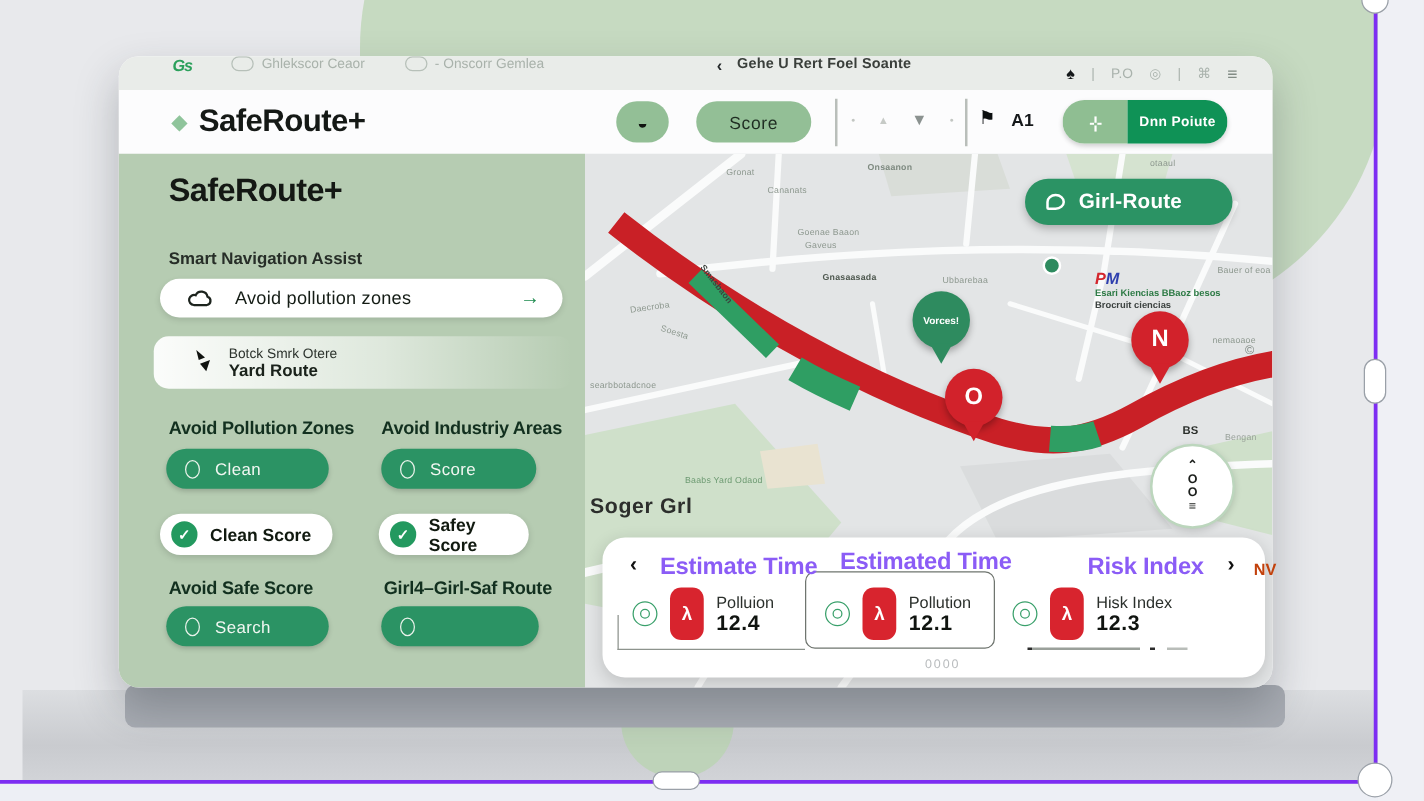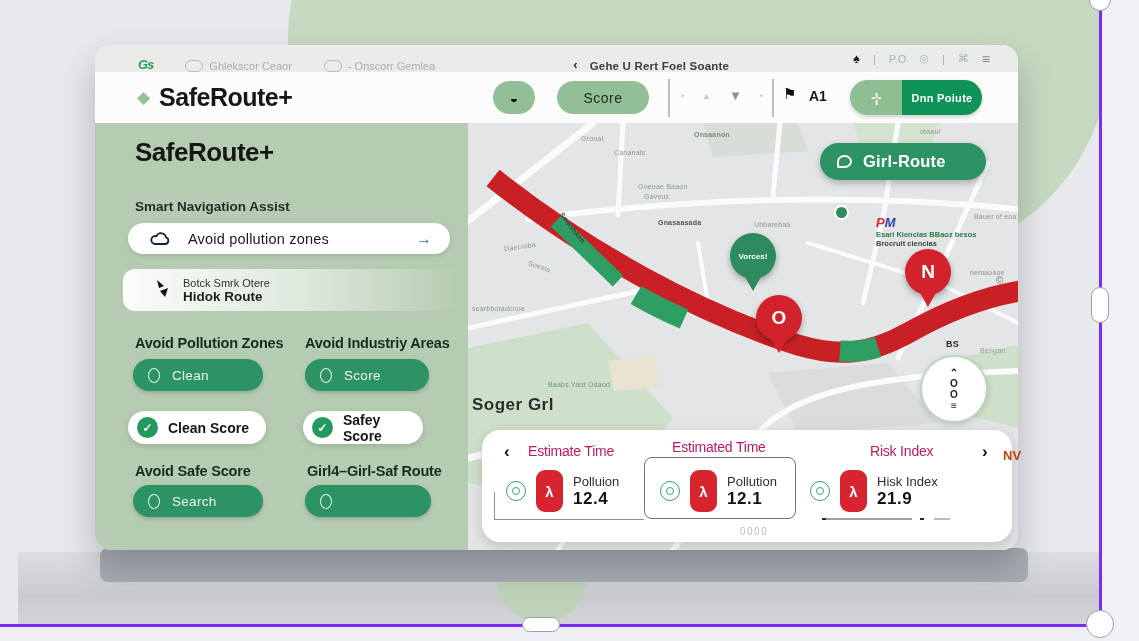--- a/index.html
+++ b/index.html
@@ -28,21 +28,21 @@
   .h-mid    { left:1091px; top:287px; width:18px; height:36px; border-radius:9px; }
   .h-bottom { left:522px; top:617px; width:38px; height:15px; border-radius:8px; }
   .h-corner { left:1086px; top:610px; width:28px; height:28px; border-radius:50%; }
 
   
   .gray-bar { left:100px; top:548px; width:928px; height:34px; background:#a8acb3; border-radius:8px; z-index:4; }
   .window { left:95px; top:45px; width:923px; height:505px; border-radius:16px; overflow:hidden;
     background:#fbfbfc; box-shadow:0 16px 34px rgba(40,45,55,.28); z-index:10; }
 
   
-  .topbar { left:0; top:0; width:923px; height:27px; background:#e9ece9; display:flex; align-items:flex-end; }
+  .topbar { left:0; top:0; width:923px; height:27px; background:#e9ece9; display:flex; align-items:flex-start; }
   .tb-logo { margin-left:43px; font-weight:bold; font-style:italic; font-size:13px; color:#2ba05b; letter-spacing:-1px; }
   .tb-tab { display:flex; align-items:center; gap:6px; margin-left:32px; color:#a9b2ab; font-size:11px; }
   .tb-tab-ic { width:18px; height:12px; border:1.5px solid #b7c0b9; border-radius:7px; }
   .tb-back { margin-left:138px; font-weight:bold; color:#24282а; color:#24282a; font-size:13px; }
   .tb-addr { margin-left:12px; font-size:11.5px; font-weight:bold; color:#3a3f3b; letter-spacing:.2px; }
   .tb-right { position:absolute; right:28px; top:0; height:27px; display:flex; align-items:center; gap:13px; }
   .tb-i { font-size:11px; color:#a9b2ac; }
   .tb-bell { color:#15181a; font-size:13px; }
   .tb-menu { color:#828c85; font-size:14px; font-weight:bold; }
 
@@ -160,21 +160,21 @@
     align-items:center; justify-content:center; gap:0; box-shadow:0 2px 6px rgba(0,0,0,.15); }
   .zoomctl span { font-size:10px; line-height:11px; font-weight:bold; color:#1c1f1c; }
   .map-wm { position:absolute; left:4px; top:272px; font-size:17px; font-weight:800; color:#2c2e2c;
     letter-spacing:.5px; z-index:3; }
 
   
   .panel { position:absolute; left:14px; top:307px; width:530px; height:112px; background:#fff;
     border-radius:18px; z-index:8; box-shadow:0 4px 14px rgba(0,0,0,.16); }
   .pn-chev { position:absolute; top:12px; font-size:17px; font-weight:800; color:#111; }
   .pn-prev { left:22px; } .pn-next { left:500px; }
-  .pn-title { position:absolute; top:13px; font-size:14px; font-weight:400; color:#be185d; letter-spacing:-.2px; }
+  .pn-title { position:absolute; top:13px; font-size:19px; font-weight:700; color:#8b5cf6; letter-spacing:-.2px; }
   .t-1 { left:46px; } .t-2 { left:190px; top:9px; } .t-3 { left:388px; }
   .mid-box { position:absolute; left:162px; top:27px; width:152px; height:62px;
     border:1.2px solid #6f756f; border-radius:8px; }
   .l-line { position:absolute; left:12px; top:62px; width:150px; height:28px;
     border-left:1px solid #8d938d; border-bottom:1px solid #8d938d; }
   .r-line { position:absolute; left:340px; top:88px; width:128px; height:2px;
     background:linear-gradient(90deg,#2c2c2c 0 4px,#9aa09a 4px 90px,transparent 90px 98px,#2c2c2c 98px 102px,transparent 102px 112px,#b9bdb9 112px); }
   .pn-row { position:absolute; top:40px; display:flex; align-items:center; }
   .r-1 { left:24px; } .r-2 { left:178px; } .r-3 { left:328px; }
   .pn-eco { width:20px; height:20px; border-radius:50%; border:1.7px solid #3aa06b; position:relative; }
@@ -262,21 +262,21 @@
       <span class="sb-search-arrow">→</span>
     </div>
 
     <div class="sb-route">
       <svg class="sb-route-ic" width="24" height="26" viewBox="0 0 24 26">
         <path d="M6,3 L13,9 L8,11 Z" fill="#101310"></path>
         <path d="M9,14 L17,11 L14,20 Z" fill="#101310"></path>
       </svg>
       <span class="sb-route-tx">
         <span class="sb-route-l1">Botck Smrk Otere</span>
-        <span class="sb-route-l2">Hidok Route</span>
+        <span class="sb-route-l2">Yard Route</span>
       </span>
     </div>
     <div class="sb-badge">83</div>
 
     <div class="sb-label lab-a1">Avoid Pollution Zones</div>
     <div class="sb-label lab-a2">Avoid Industriy Areas</div>
     <div class="btn-green bg-a1">
       <span class="egg"></span>
       <span>Clean</span>
     </div>
@@ -419,21 +419,21 @@
         <span class="pn-txt">
           <span class="pn-lab">Pollution</span>
           <span class="pn-val">12.1</span>
         </span>
       </div>
       <div class="pn-row r-3">
         <span class="pn-eco"></span>
         <span class="pn-badge">λ</span>
         <span class="pn-txt">
           <span class="pn-lab">Hisk Index</span>
-          <span class="pn-val">21.9</span>
+          <span class="pn-val">12.3</span>
         </span>
       </div>
       <span class="pn-pager">0000</span>
     </div>
   </div>
 </div>
 
 <div class="abs edge-label">NV</div>
 
 <div class="abs sel-line-v"></div>

